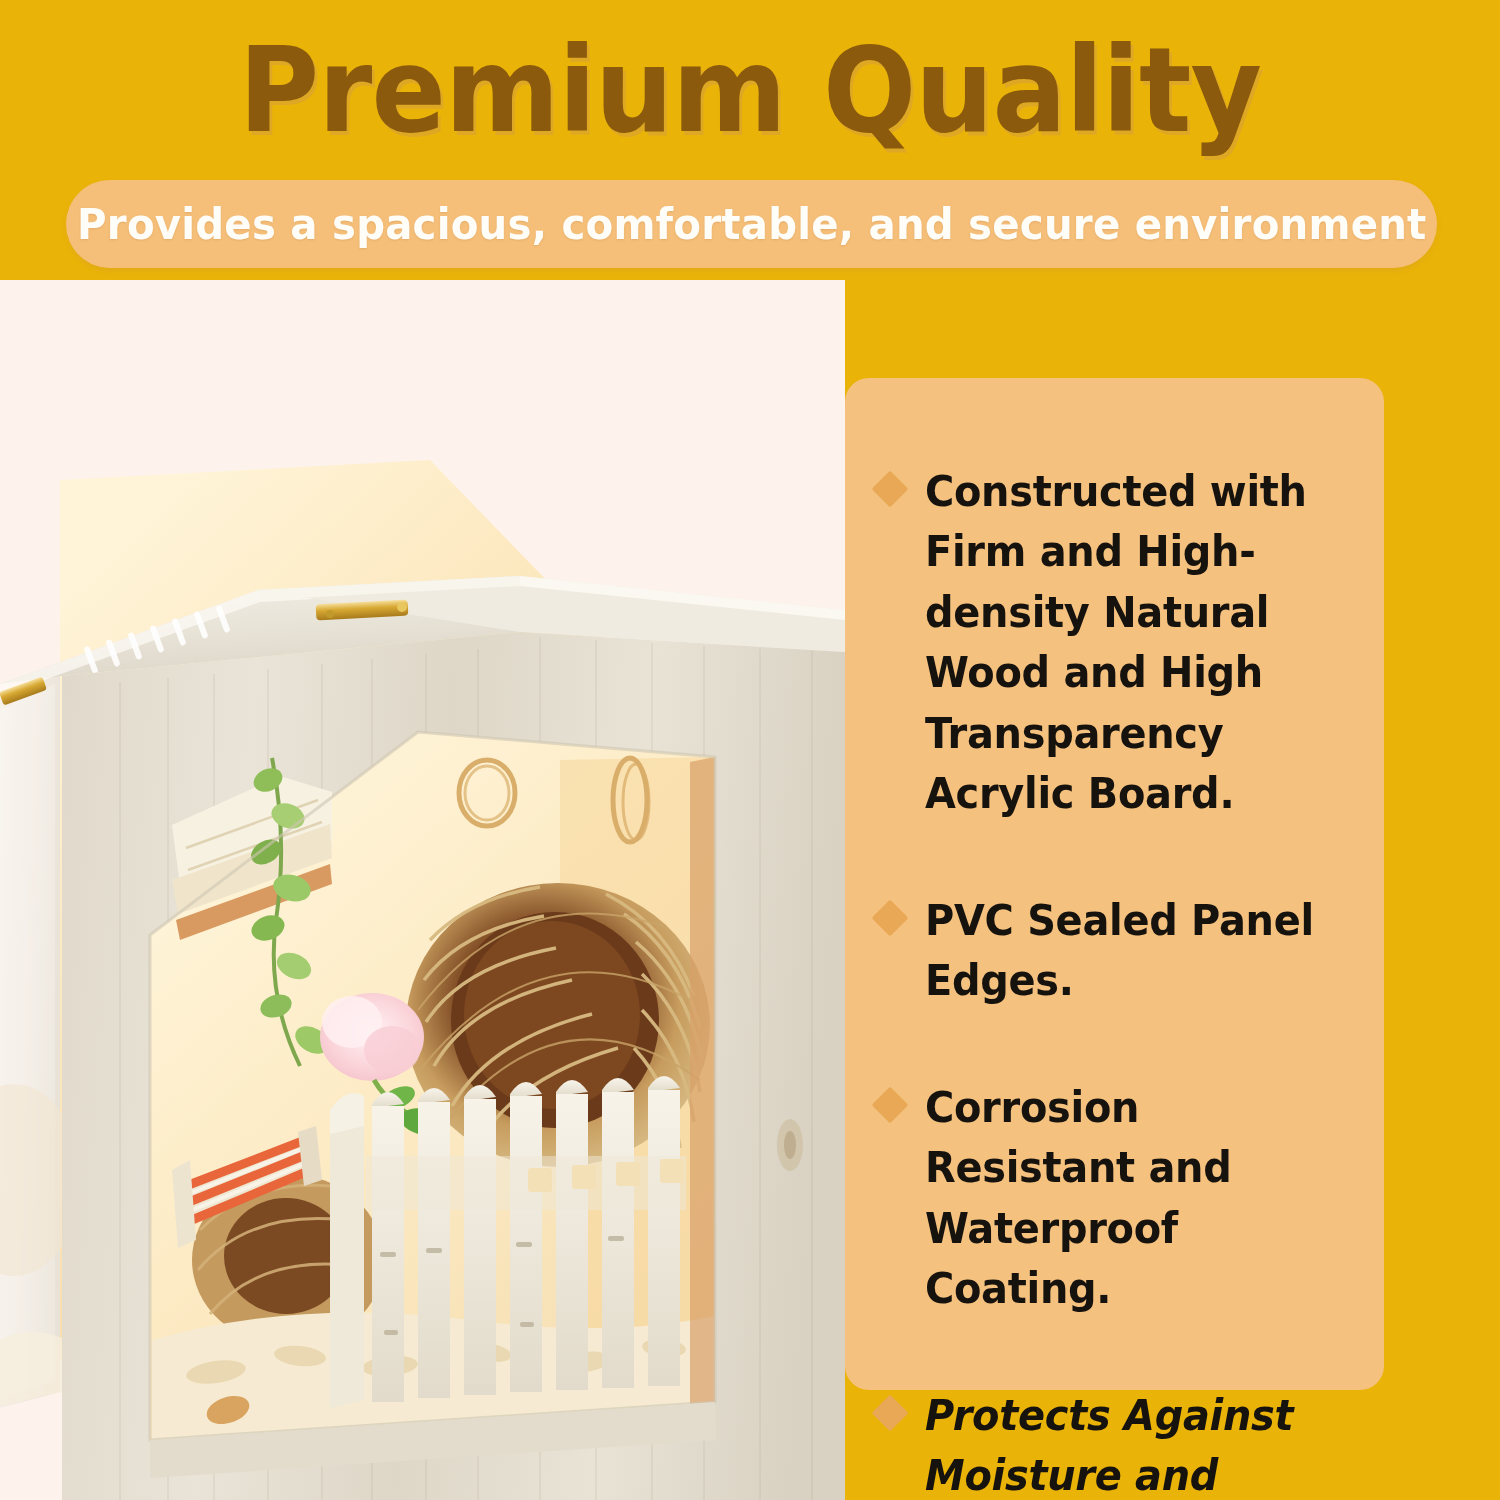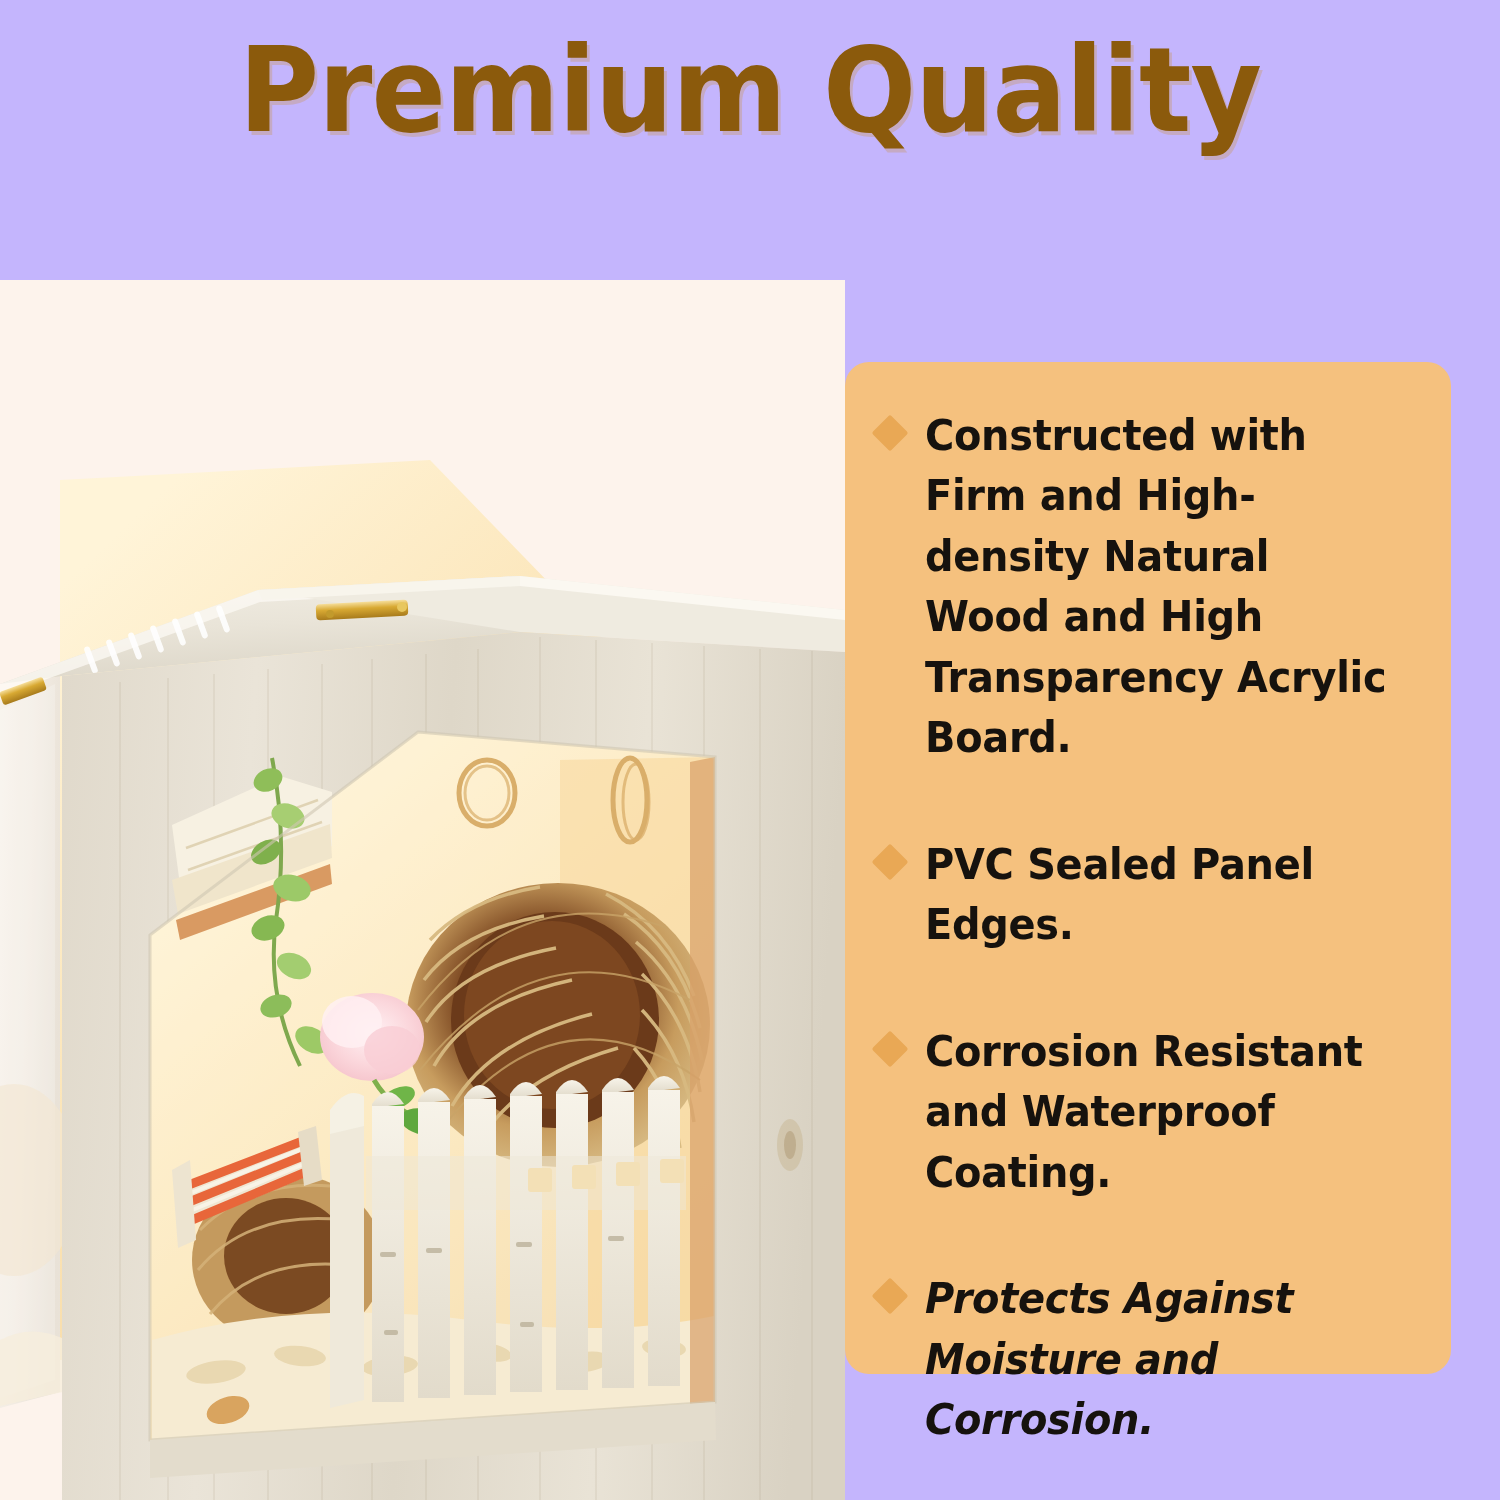--- a/index.html
+++ b/index.html
@@ -7,21 +7,21 @@
   html, body {
     width:1500px; height:1500px;
     background:#FDF3EC;
     font-family:"Liberation Sans", sans-serif;
     overflow:hidden;
   }
 
   #page {
     position:relative;
     width:1500px; height:1500px;
-    background:#c4b5fd;
+    background:#eab308;
   }
 
   
   .title {
     position:absolute;
     left:0; top:28px;
     width:1500px;
     text-align:center;
     font-family:"DejaVu Sans", sans-serif;
     font-weight:bold;
@@ -51,25 +51,25 @@
     color:#FFFDF8;
     letter-spacing:0.2px;
     transform:scaleX(0.96);
     white-space:nowrap;
     text-shadow:0 1px 2px rgba(180,120,60,0.25);
   }
 
   
   .feature-panel {
     position:absolute;
-    left:845px; top:362px;
-    width:606px; height:1012px;
+    left:845px; top:378px;
+    width:539px; height:1012px;
     background:#F5C17E;
     border-radius:24px;
-    padding:44px 28px 40px 18px;
+    padding:84px 28px 40px 18px;
   }
   .bullet {
     display:flex;
     align-items:flex-start;
     margin-bottom:66px;
   }
   .bullet:last-child { margin-bottom:0;font-style:italic; }
   .bullet-marker {
     flex:0 0 auto;
     width:26px; height:26px;
@@ -99,20 +99,23 @@
   }
   .photo svg { display:block; width:845px; height:1220px; }
 </style>
 </head>
 <body>
 
 <div id="page">
 
   <div class="title">Premium Quality</div>
 
+  <div class="subtitle-pill">
+    <span class="subtitle-text">Provides a spacious, comfortable, and secure environment</span>
+  </div>
 
   <div class="photo">
     <svg viewBox="0 0 845 1220" xmlns="http://www.w3.org/2000/svg">
       <defs>
         <linearGradient id="woodLight" x1="0" y1="0" x2="1" y2="0">
           <stop offset="0%" stop-color="#E4DED2"></stop>
           <stop offset="18%" stop-color="#DAD3C5"></stop>
           <stop offset="40%" stop-color="#E7E1D5"></stop>
           <stop offset="62%" stop-color="#D8D1C2"></stop>
           <stop offset="85%" stop-color="#E6E0D3"></stop>

